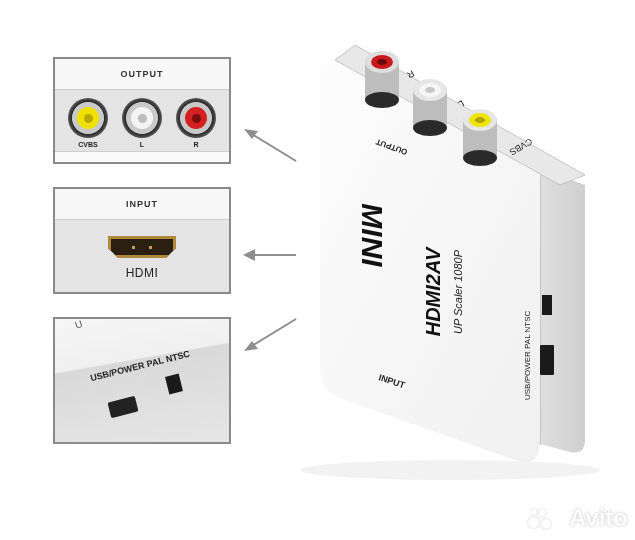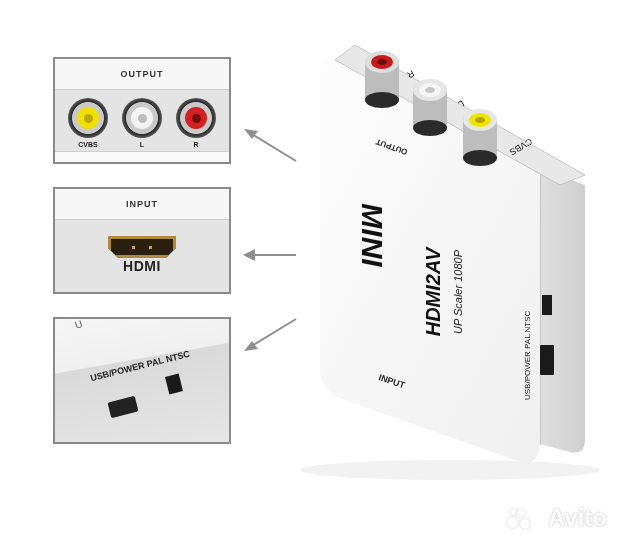--- a/index.html
+++ b/index.html
@@ -12,29 +12,29 @@
   .jackrow{display:flex;justify-content:space-around;padding:8px 6px 0 6px;}
   .jack{display:flex;flex-direction:column;align-items:center;}
   .rca{width:40px;height:40px;border-radius:50%;background:radial-gradient(circle,#c9c9c9 55%,#2b2b2b 58%,#555 70%,#bbb 80%);display:flex;align-items:center;justify-content:center;}
   .rca .inner{width:22px;height:22px;border-radius:50%;display:flex;align-items:center;justify-content:center;}
   .rca .hole{width:9px;height:9px;border-radius:50%;}
   .jack .lbl{font-size:7px;font-weight:bold;color:#222;margin-top:3px;}
   .baseline{height:16px;background:#fafafa;border-top:1px solid #cfcfcf;position:absolute;bottom:0;left:0;right:0;}
   .hdmi-wrap{display:flex;flex-direction:column;align-items:center;padding-top:16px;}
   .hdmi{width:68px;height:22px;background:#2a1f10;border:3px solid #b08a3c;clip-path:polygon(0 0,100% 0,100% 55%,85% 100%,15% 100%,0 55%);box-sizing:border-box;display:flex;align-items:center;justify-content:center;gap:14px;}
   .hdmi i{width:3px;height:3px;background:#c9a050;display:block;}
-  .hdmi-lbl{font-size:14px;font-weight:bold;color:#222;letter-spacing:.5px;}
+  .hdmi-lbl{font-size:12px;font-weight:normal;margin-top:8px;color:#222;letter-spacing:.5px;}
   .arrow{position:absolute;}
   .p3 .txt{position:absolute;left:34px;top:42px;font-size:9px;font-weight:bold;color:#222;transform:rotate(-14deg);white-space:nowrap;}
   .p3 .usb{position:absolute;left:54px;top:80px;width:28px;height:16px;background:#222;transform:rotate(-14deg);border-radius:2px;}
   .p3 .sw{position:absolute;left:112px;top:56px;width:14px;height:18px;background:#1a1a1a;transform:rotate(-14deg);}
   .p3 .un{position:absolute;left:20px;top:0px;font-size:10px;color:#555;transform:rotate(-20deg);}
   
   .dev{position:absolute;left:300px;top:40px;}
-  .watermark{position:absolute;right:28px;bottom:8px;font-size:24px;font-weight:bold;color:#fff;text-shadow:0 0 3px #c8c8c8,0 0 1px #bdbdbd;display:flex;align-items:center;gap:15px;}
+  .watermark{position:absolute;right:7px;bottom:8px;font-size:24px;font-weight:bold;color:#fff;text-shadow:0 0 3px #c8c8c8,0 0 1px #bdbdbd;display:flex;align-items:center;gap:15px;}
   .watermark .dots{position:relative;width:26px;height:22px;}
   .watermark .dots span{position:absolute;border-radius:50%;background:#fff;box-shadow:0 0 2px #bbb;}
 </style>
 </head>
 <body>
 
 <div class="panel p1">
   <div class="hdr">OUTPUT</div>
   <div class="jackrow">
     <div class="jack">

